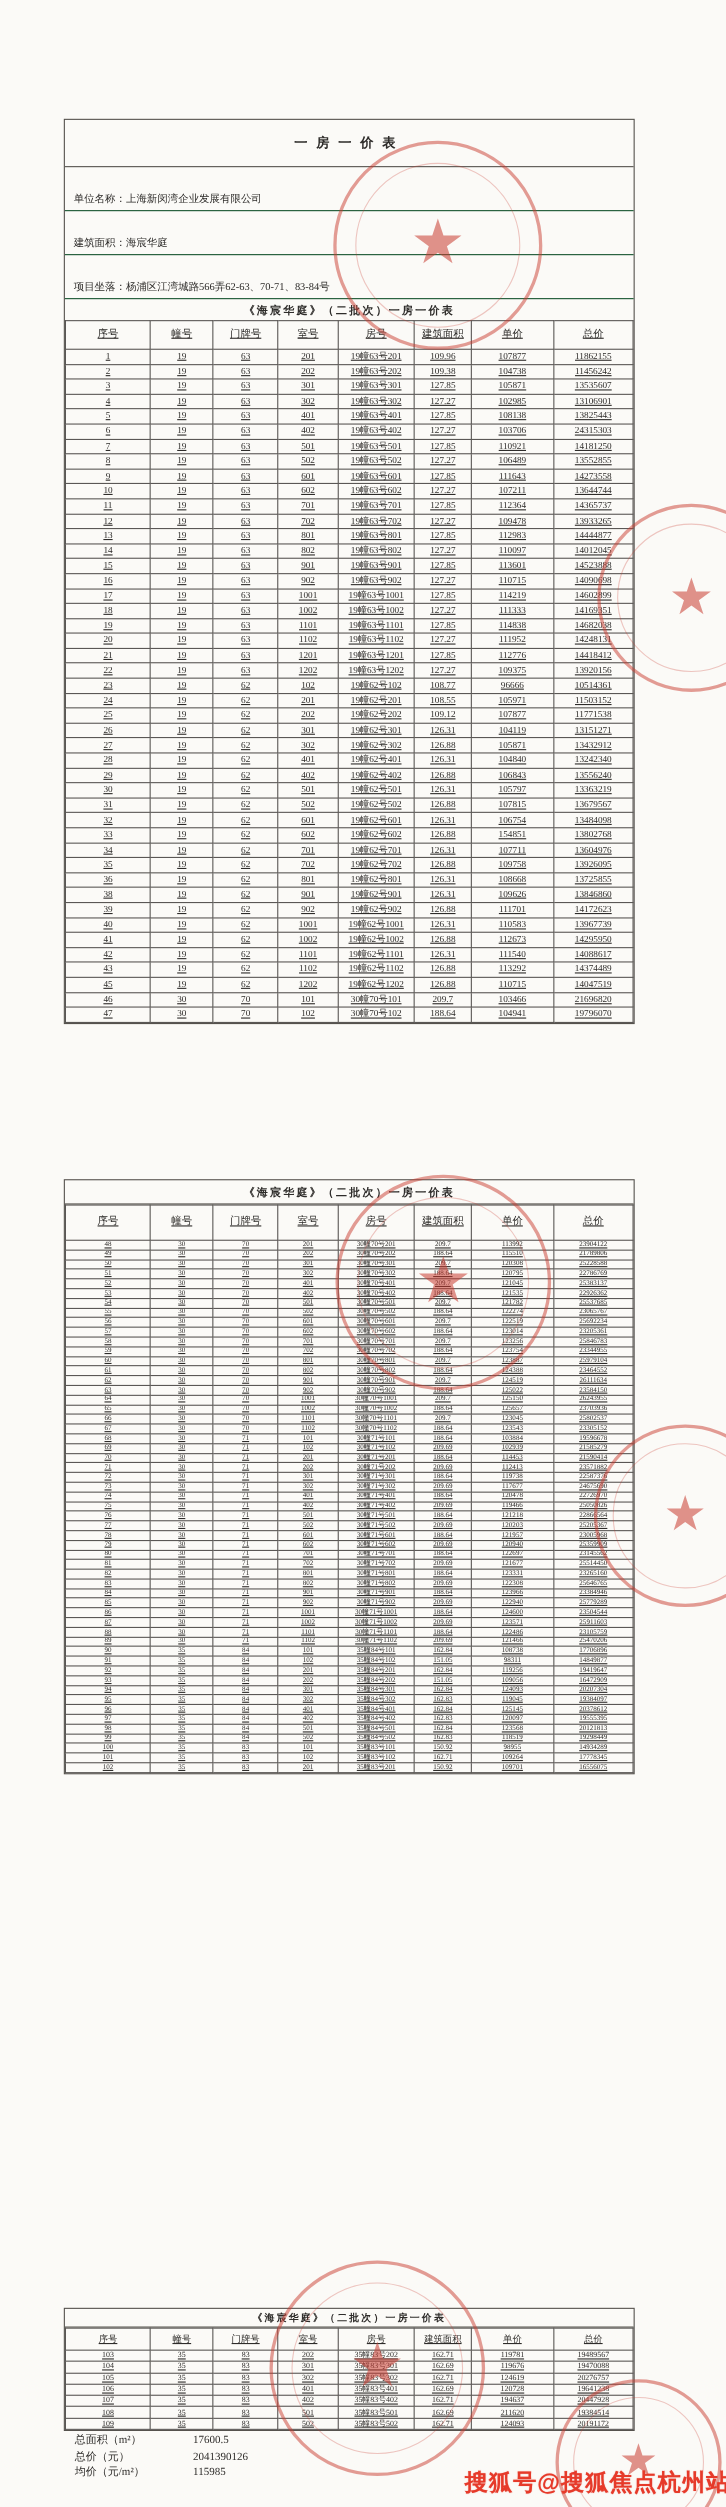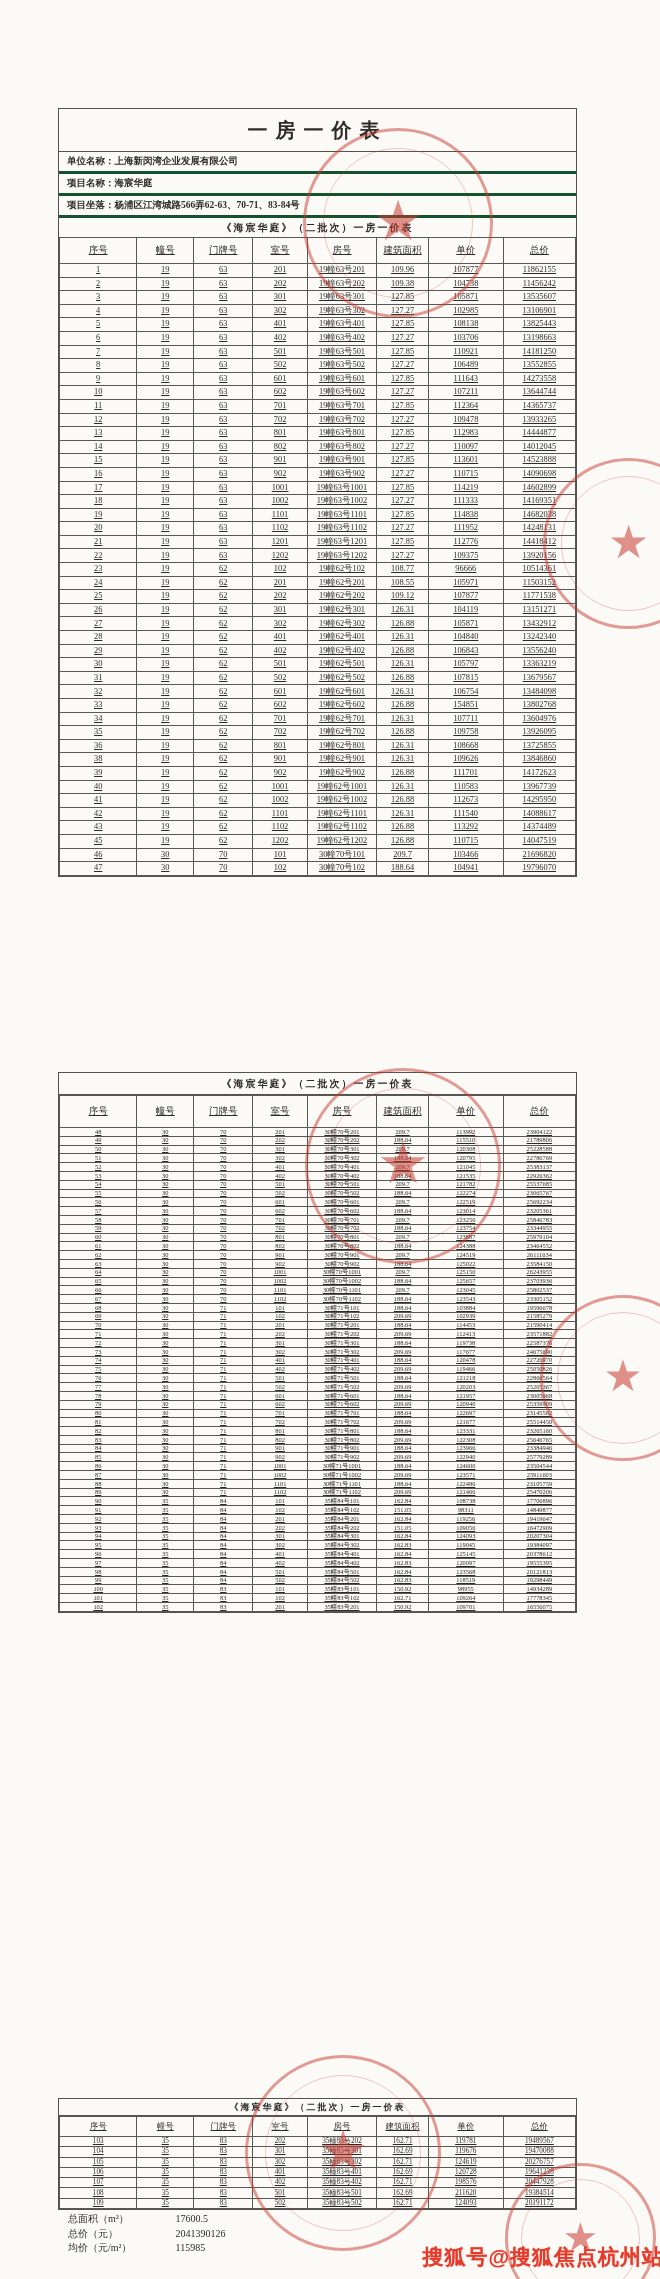--- a/index.html
+++ b/index.html
@@ -6,23 +6,23 @@
   body{
     width:660px;height:2279px;position:relative;overflow:hidden;
     background:#fbfaf7;
     font-family:"Liberation Serif","DejaVu Serif",serif;
     color:#2e2c2a;
   }
   .sheet{position:absolute;left:58px;width:517px;background:transparent;}
   .boxed{border:1.4px solid #55524d;}
   
   .title-row{height:42px;display:flex;align-items:center;justify-content:center;
-    border-bottom:1px solid #55524d;font-size:20px;letter-spacing:8px;font-weight:bold;}
+    border-bottom:1px solid #55524d;font-size:12px;letter-spacing:8px;font-weight:bold;}
   .info-row{height:19px;display:flex;align-items:center;padding-left:8px;
-    border-bottom:3px solid #14532d;font-size:9.5px;font-weight:bold;}
+    border-bottom:1px solid #14532d;font-size:9.5px;font-weight:normal;margin-top:20px;}
   .subtitle-row{height:19px;display:flex;align-items:center;justify-content:center;
     border-bottom:1px solid #55524d;font-size:10px;font-weight:bold;letter-spacing:2px;}
   .subtitle-row.nb{border-bottom:none;}
   
   table{border-collapse:collapse;table-layout:fixed;width:100%;text-decoration:underline;}
   th,td{border:1px solid #5a5755;text-align:center;padding:0;overflow:hidden;
     white-space:nowrap;font-weight:normal;line-height:1;}
   col.c1{width:15%}col.c2{width:11%}col.c3{width:11.5%}col.c4{width:10.5%}
   col.c5{width:13.5%}col.c6{width:10%}col.c7{width:14.5%}col.c8{width:14%}
   .t1 th{height:25px;font-size:9.5px;}
@@ -50,21 +50,21 @@
 </head>
 <body>
 
 <div class="sheet boxed" style="top:108px;">
   <div class="title-row">一房一价表</div>
   <div class="info-row">
     <span>单位名称：</span>
     <span>上海新闵湾企业发展有限公司</span>
   </div>
   <div class="info-row">
-    <span>项目名称：</span>
+    <span>建筑面积：</span>
     <span>海宸华庭</span>
   </div>
   <div class="info-row">
     <span>项目坐落：</span>
     <span>杨浦区江湾城路566弄62-63、70-71、83-84号</span>
   </div>
   <div class="subtitle-row nb">《海宸华庭》（二批次）一房一价表</div>
   <table class="t1">
     <colgroup>
         <col class="c1">
@@ -140,21 +140,21 @@
           <td>13825443</td>
         </tr>
         <tr>
           <td>6</td>
           <td>19</td>
           <td>63</td>
           <td>402</td>
           <td>19幢63号402</td>
           <td>127.27</td>
           <td>103706</td>
-          <td>13198663</td>
+          <td>24315303</td>
         </tr>
         <tr>
           <td>7</td>
           <td>19</td>
           <td>63</td>
           <td>501</td>
           <td>19幢63号501</td>
           <td>127.85</td>
           <td>110921</td>
           <td>14181250</td>
@@ -1189,21 +1189,21 @@
           <td>120728</td>
           <td>19641238</td>
         </tr>
         <tr>
           <td>107</td>
           <td>35</td>
           <td>83</td>
           <td>402</td>
           <td>35幢83号402</td>
           <td>162.71</td>
-          <td>198576</td>
+          <td>194637</td>
           <td>20447928</td>
         </tr>
         <tr>
           <td>108</td>
           <td>35</td>
           <td>83</td>
           <td>501</td>
           <td>35幢83号501</td>
           <td>162.69</td>
           <td>211620</td>

